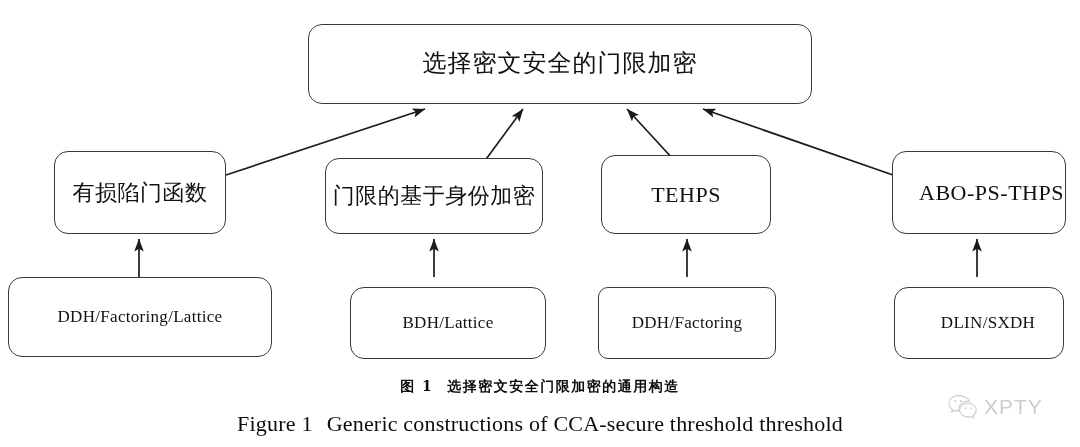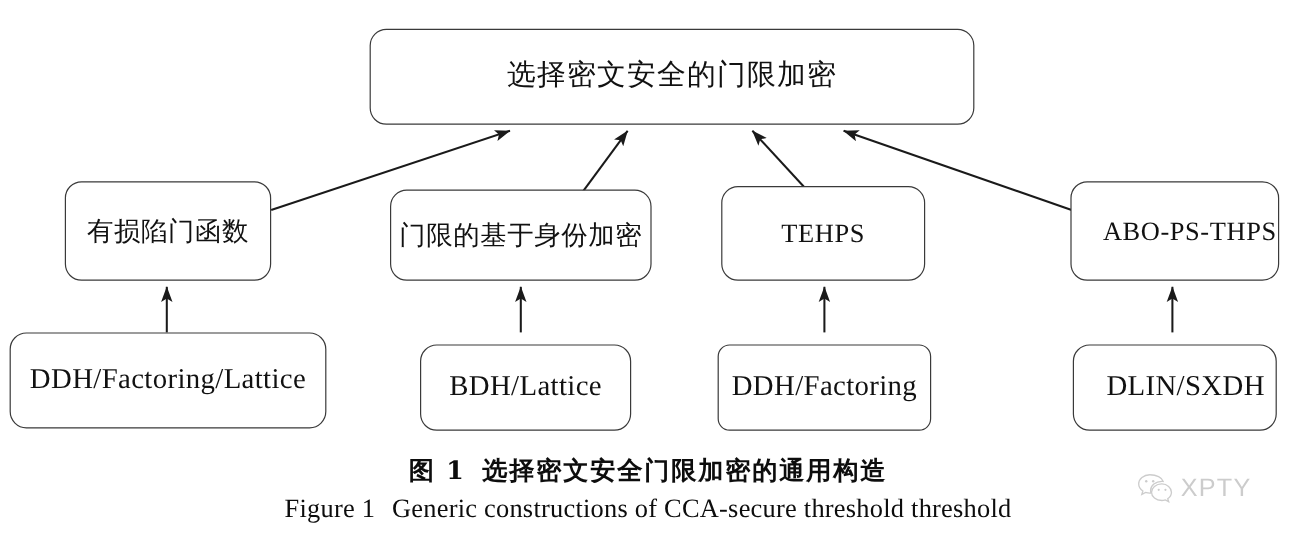--- a/index.html
+++ b/index.html
@@ -35,32 +35,32 @@
     text-align: center;
     color: #111111;
   }
   .node-label {
     display: block;
     line-height: 1.15;
     white-space: nowrap;
   }
   .lvl1 .node-label { font-size: 24px; letter-spacing: 1px; }
   .lvl2 .node-label { font-size: 22px; letter-spacing: 0.5px; }
-  .lvl3 .node-label { font-size: 24px; letter-spacing: 0.3px; }
+  .lvl3 .node-label { font-size: 17px; letter-spacing: 0.3px; }
 
   .caption {
     position: absolute;
     left: 0;
     width: 1080px;
     text-align: center;
     color: #0d0d0d;
   }
   #caption-zh {
     top: 366px;
-    font-size: 21px;
+    font-size: 14px;
     font-weight: bold;
     letter-spacing: 1.5px;
     font-family: "DejaVu Serif", "Liberation Serif", serif;
   }
   #caption-en {
     top: 399px;
     font-size: 22px;
     letter-spacing: 0.2px;
   }
   .cap-sep { display: inline-block; width: 14px; }
@@ -121,21 +121,21 @@
   </div>
 
   <div class="node-box lvl2" style="left:892px; top:139px; width:174px; height:83px;padding-left:25px;">
     <span class="node-label">ABO-PS-THPS</span>
   </div>
 
   <div class="node-box lvl3" style="left:8px; top:265px; width:264px; height:80px;">
     <span class="node-label">DDH/Factoring/Lattice</span>
   </div>
 
-  <div class="node-box lvl3" style="left:350px; top:275px; width:176px; height:72px;text-align:right;">
+  <div class="node-box lvl3" style="left:350px; top:275px; width:196px; height:72px;text-align:right;">
     <span class="node-label">BDH/Lattice</span>
   </div>
 
   <div class="node-box lvl3" style="left:598px; top:275px; width:178px; height:72px;border-radius:10px;">
     <span class="node-label">DDH/Factoring</span>
   </div>
 
   <div class="node-box lvl3" style="left:894px; top:275px; width:170px; height:72px;padding-left:18px;">
     <span class="node-label">DLIN/SXDH</span>
   </div>

